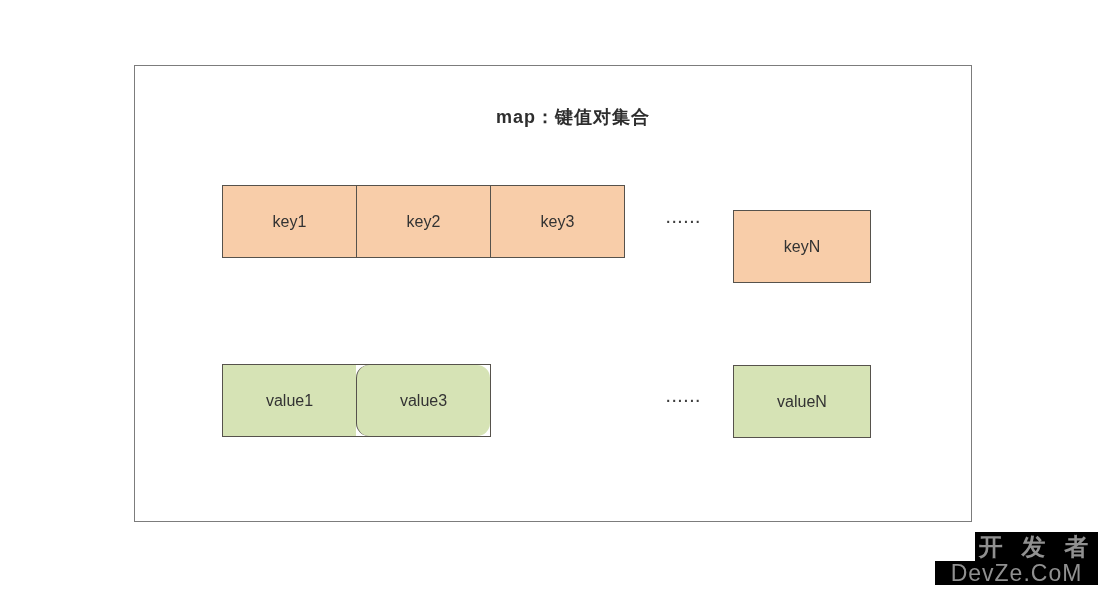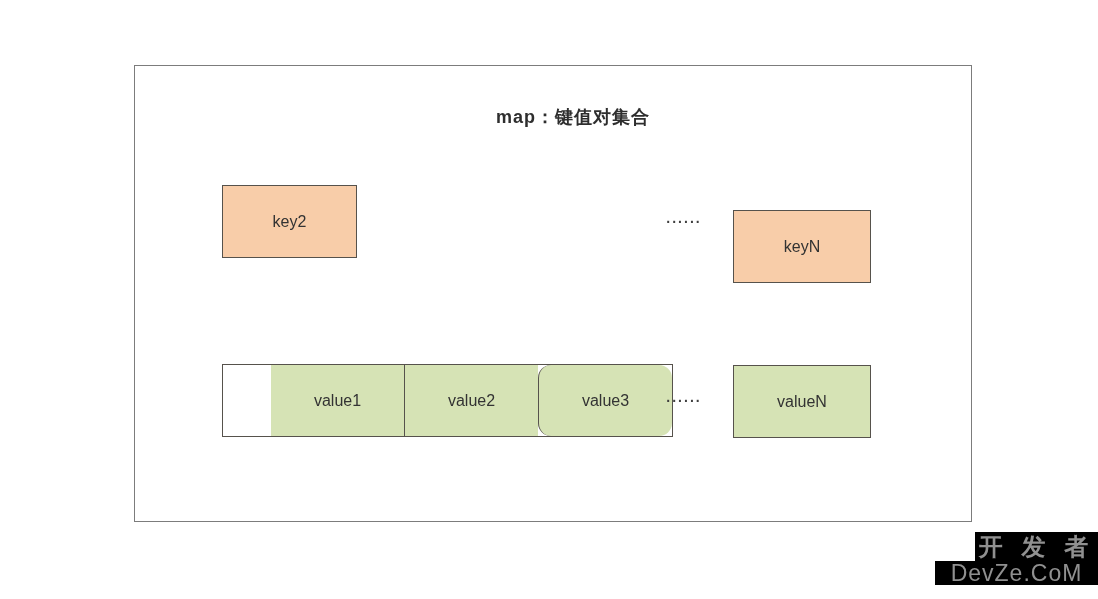--- a/index.html
+++ b/index.html
@@ -109,28 +109,29 @@
 </head>
 <body>
 
 <div class="canvas">
 
   <div class="frame"></div>
 
   <div class="title">map：键值对集合</div>
 
   <div class="strip keys-strip">
+    <div class="cell" style="background-color: rgb(248, 205, 169);">key1</div>
     <div class="cell" style="background-color: rgb(248, 205, 169);">key2</div>
+    <div class="cell" style="background-color: rgb(248, 205, 169);">key3</div>
   </div>
   <div class="dots keys-dots">......</div>
   <div class="single-cell keyn-box" style="background-color: rgb(248, 205, 169);">keyN</div>
 
   <div class="strip values-strip">
-    <div class="cell" style="background-color: rgb(214, 227, 181); margin-left: 48px;">value1</div>
-    <div class="cell" style="background-color: rgb(214, 227, 181);">value2</div>
+    <div class="cell" style="background-color: rgb(214, 227, 181);">value1</div>
     <div class="cell" style="background-color: rgb(214, 227, 181); border-radius: 13px;">value3</div>
   </div>
   <div class="dots values-dots">......</div>
   <div class="single-cell valuen-box" style="background-color: rgb(214, 227, 181);">valueN</div>
 
   <div class="watermark">
     <span class="wm-line1">开 发 者</span>
     <span class="wm-line2">DevZe.CoM</span>
   </div>
 

